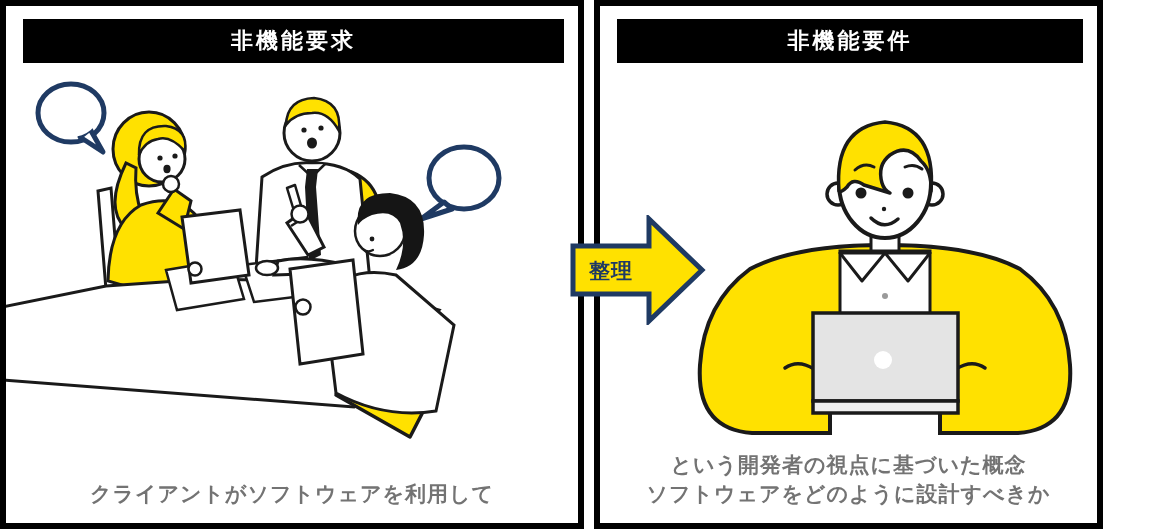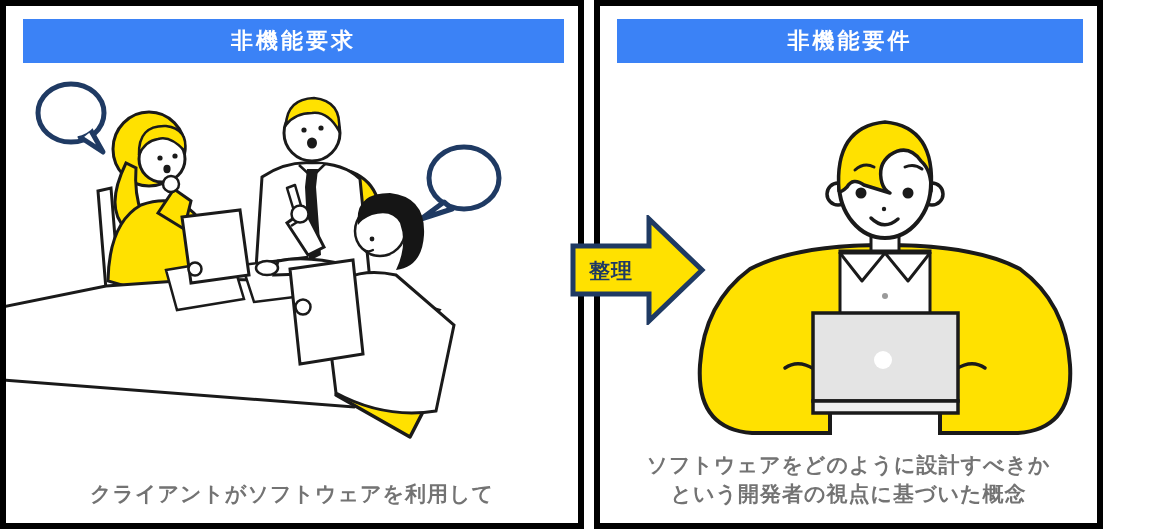--- a/index.html
+++ b/index.html
@@ -3,21 +3,21 @@
 <meta charset="utf-8">
 <style>
   html,body{margin:0;padding:0;background:#ffffff;}
   body{width:1175px;height:529px;position:relative;overflow:hidden;
        font-family:"Liberation Sans","DejaVu Sans",sans-serif;}
   .panel{position:absolute;top:0;height:529px;background:#ffffff;
          border:6px solid #000;box-sizing:border-box;}
   .panel.left{left:0;width:584px;}
   .panel.right{left:594px;width:509px;}
   .hdr{position:absolute;left:17px;right:14px;top:13px;height:44px;
-       background:#3b82f6;color:#ffffff;font-size:22px;font-weight:bold;
+       background:#000000;color:#ffffff;font-size:22px;font-weight:bold;
        text-align:center;line-height:44px;letter-spacing:3px;}
   .illus{position:absolute;left:0;top:57px;}
   .cap{position:absolute;left:6px;right:6px;bottom:14px;text-align:center;
        color:#737373;font-weight:bold;font-size:21px;line-height:1.38;
        letter-spacing:1px;}
   .arrow-wrap{position:absolute;left:534px;top:215px;width:137px;height:110px;z-index:10;padding-left:36px;}
   svg{display:block;}
   .arrow-label{font-size:21px;font-weight:bold;fill:#1f3a63;letter-spacing:1px;}
 </style>
 </head>
@@ -139,22 +139,22 @@
     </g>
 
     <g>
       <rect x="213" y="250" width="145" height="88" fill="#e4e4e4" stroke="#1a1a1a" stroke-width="3.5"></rect>
       <rect x="213" y="338" width="145" height="12" fill="#efefef" stroke="#1a1a1a" stroke-width="3.5"></rect>
       <circle cx="283" cy="297" r="9" fill="#ffffff"></circle>
     </g>
   </svg>
 
   <div class="cap">
+    <div>という開発者の視点に基づいた概念</div>
     <div>ソフトウェアをどのように設計すべきか</div>
-    <div>という開発者の視点に基づいた概念</div>
   </div>
 </div>
 
 <div class="arrow-wrap">
   <svg width="137" height="110" viewBox="0 0 137 110">
     <polygon points="3,31 79,31 79,4 132,55 79,106 79,79 3,79" fill="#ffe100" stroke="#1f3a63" stroke-width="5" stroke-linejoin="miter"></polygon>
     <text class="arrow-label" x="41" y="63" text-anchor="middle">整理</text>
   </svg>
 </div>
 

